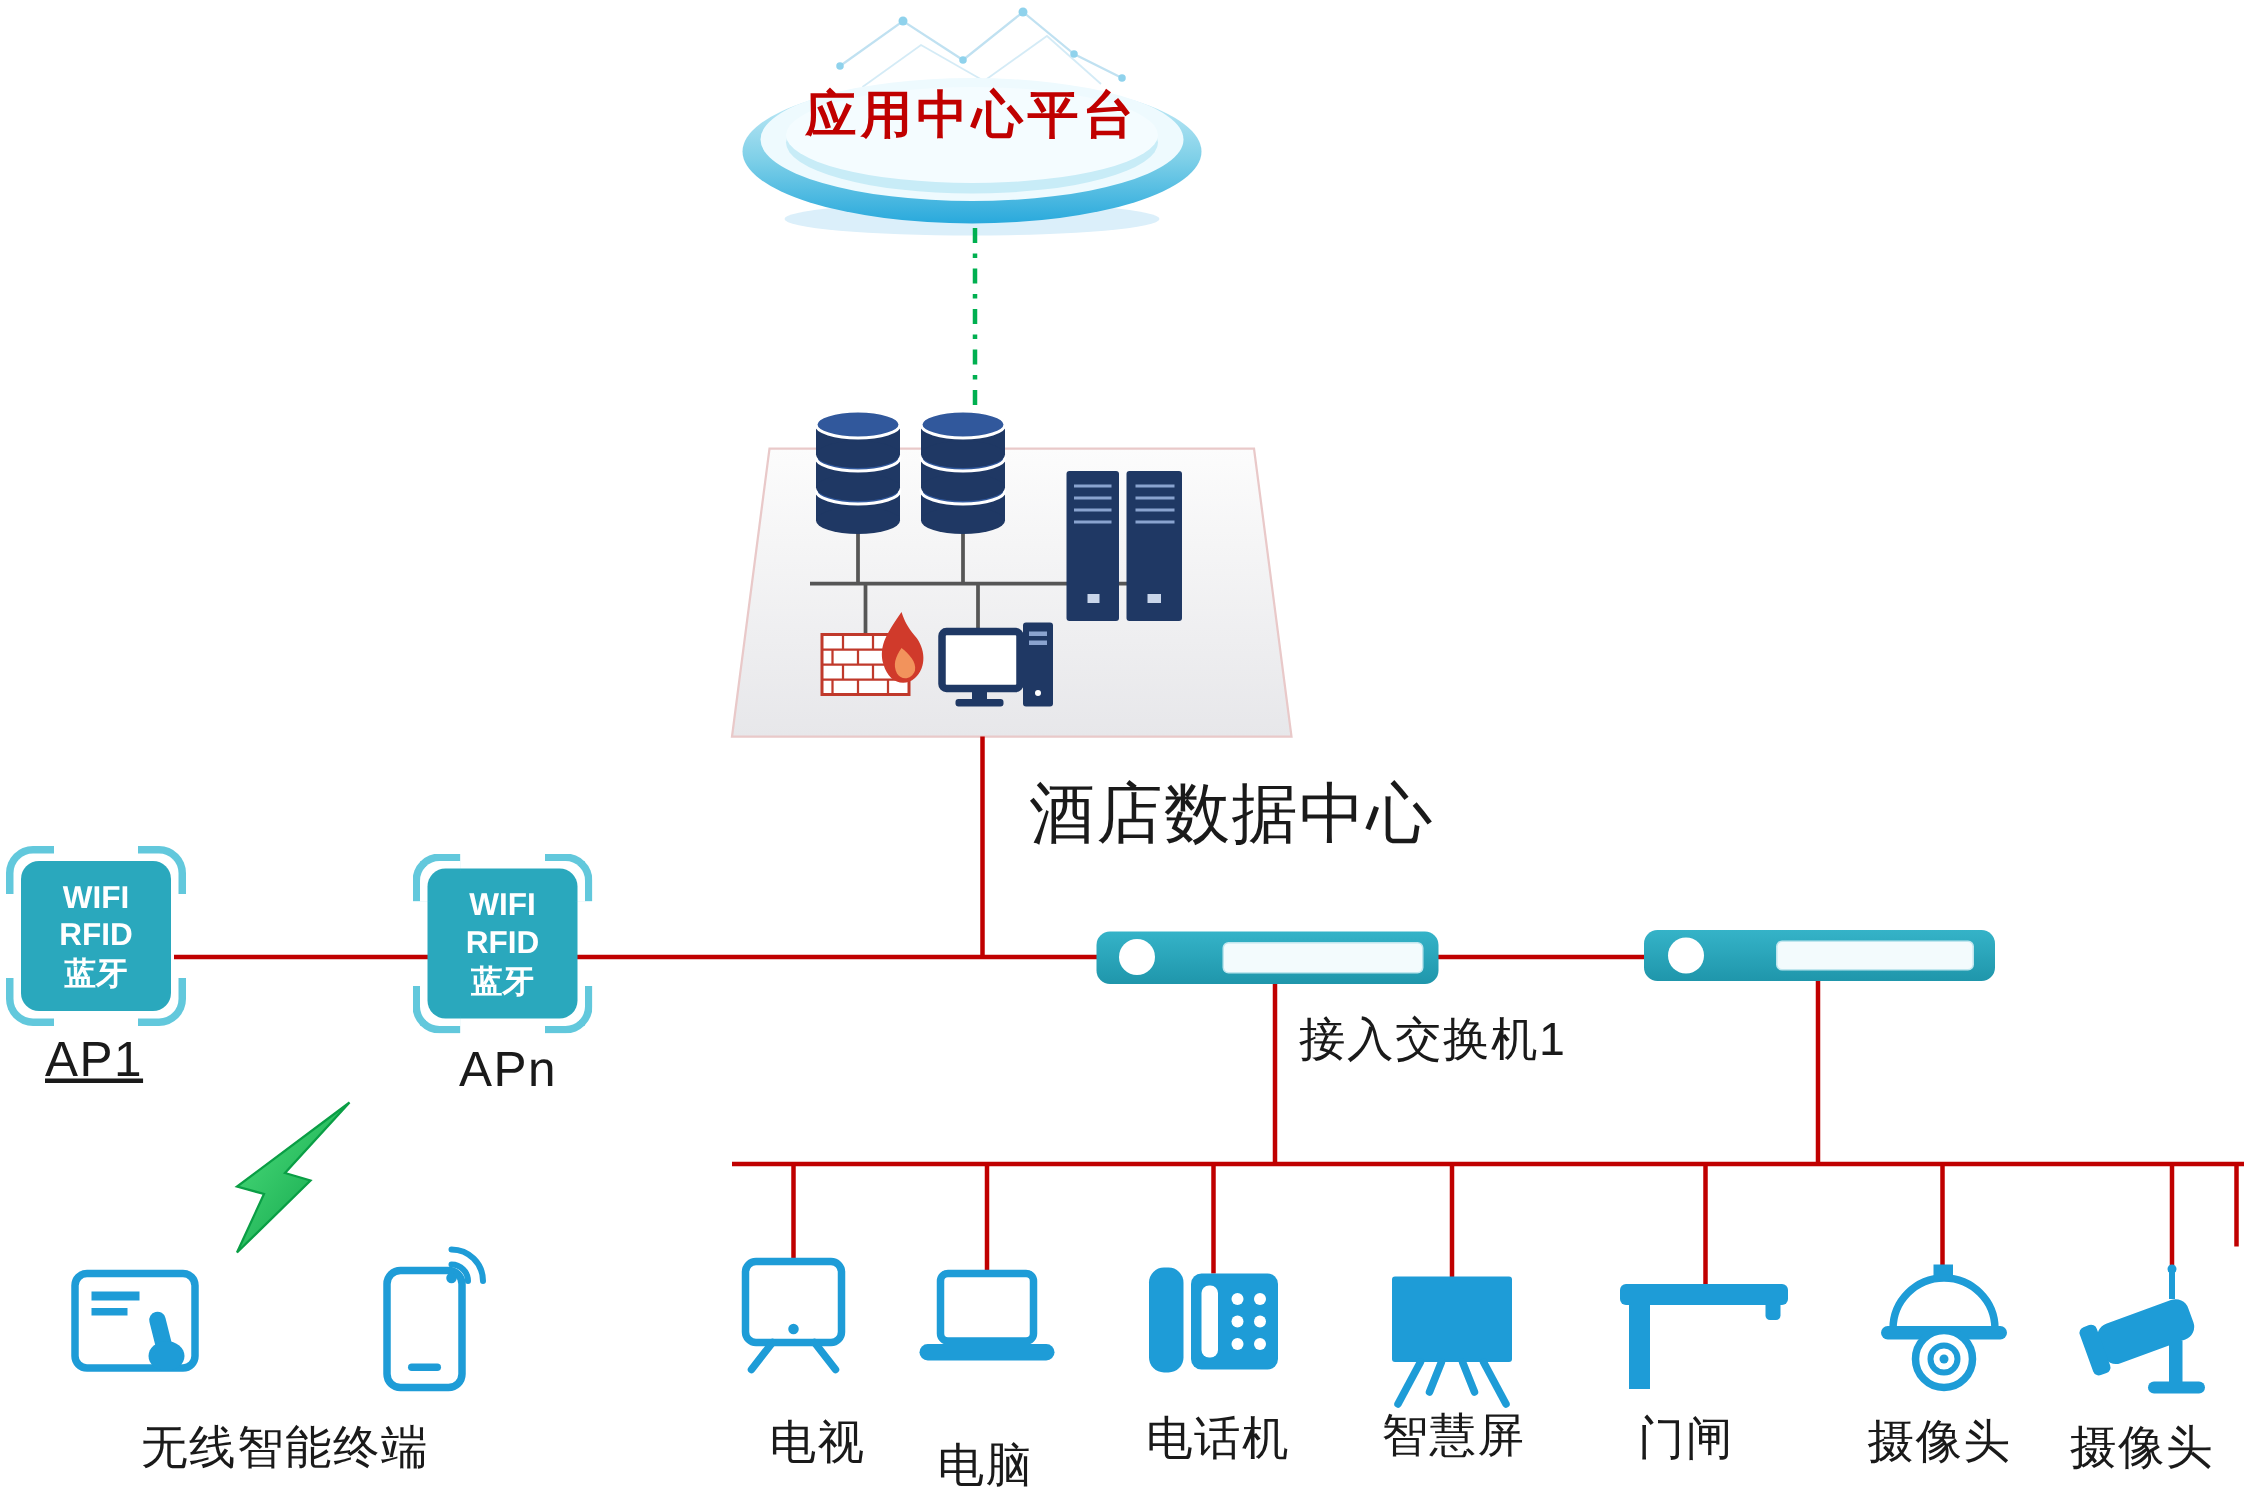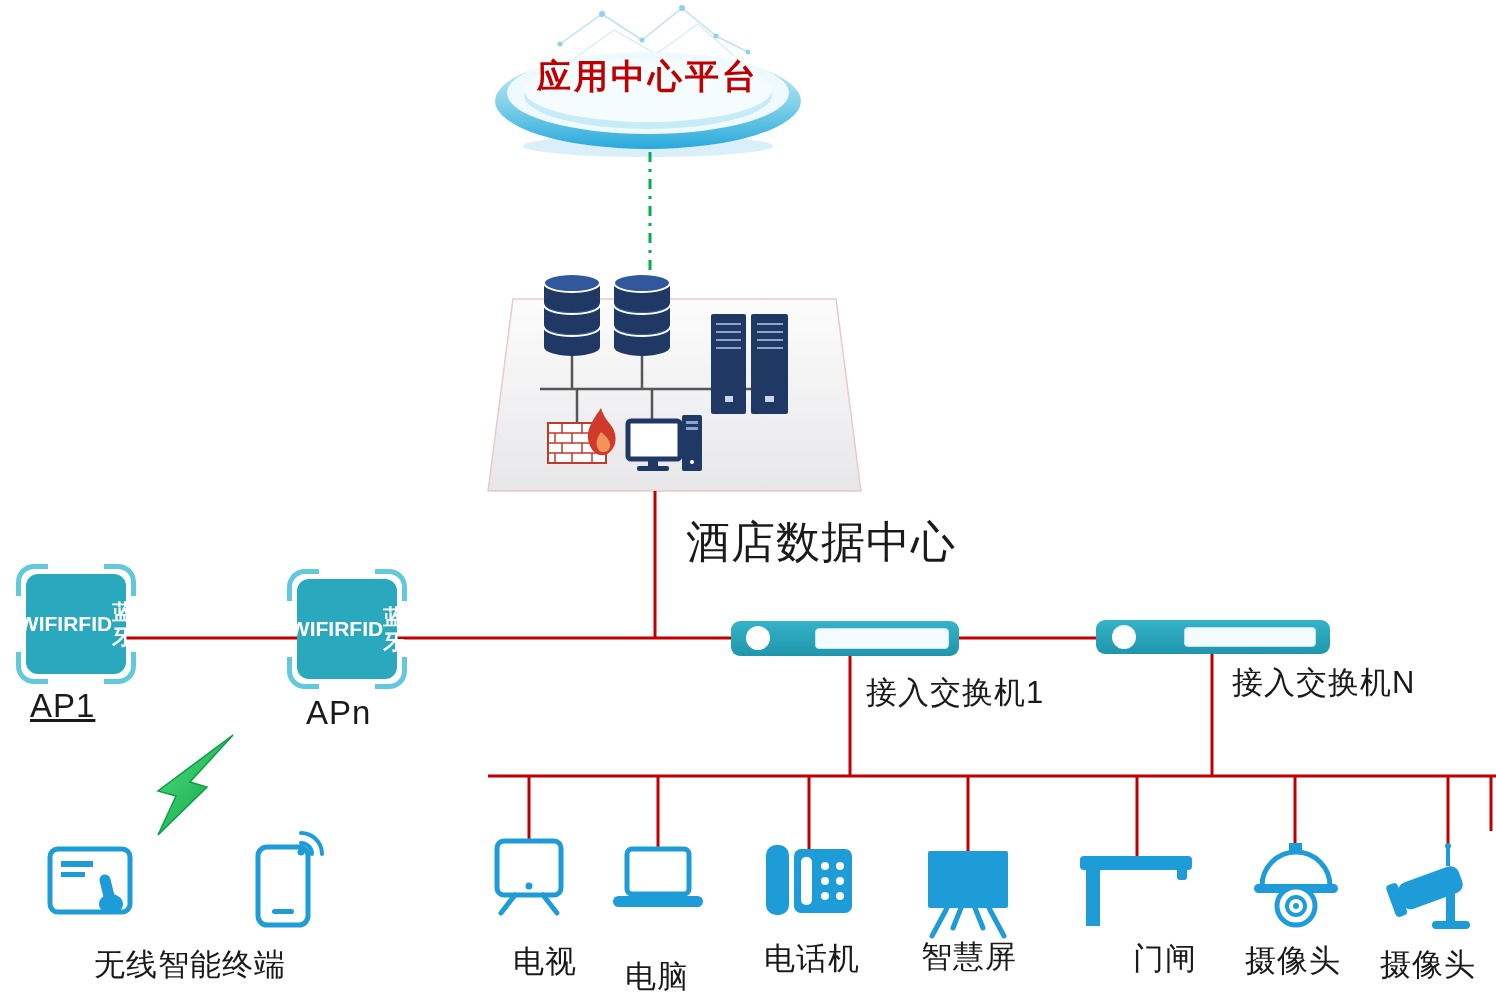--- a/index.html
+++ b/index.html
@@ -8,22 +8,22 @@
   .stage { position:relative; width:1496px; height:999px; background:#ffffff; overflow:hidden;padding-left:41px; }
   .layer { position:absolute; left:0; top:0; }
 
   .lbl { position:absolute; color:#1a1a1a; font-size:31px; white-space:nowrap; letter-spacing:1px; }
   .lbl.center { transform:translateX(-50%); }
 
   .cloud-label { position:absolute; color:#c00000; font-weight:bold; font-size:34px;
                  text-align:center; letter-spacing:3px; white-space:nowrap; }
 
   .ap-box { position:absolute; width:100px; height:100px; background:#2aa8bd; border-radius:12px;
-            color:#ffffff; display:flex; flex-direction:row; align-items:center; justify-content:center;
-            font-weight:bold; font-size:21px; line-height:1.2;margin-left:12px; }
+            color:#ffffff; display:flex; flex-direction:column; align-items:center; justify-content:center;
+            font-weight:bold; font-size:21px; line-height:1.2; }
   .corner { position:absolute; width:32px; height:32px; border-color:#62c8dc; border-style:solid; border-width:0; }
   .corner.tl { left:-10px; top:-10px;    border-left-width:5px;  border-top-width:5px;    border-top-left-radius:18px; }
   .corner.tr { right:-10px; top:-10px;   border-right-width:5px; border-top-width:5px;    border-top-right-radius:18px; }
   .corner.bl { left:-10px; bottom:-10px; border-left-width:5px;  border-bottom-width:5px; border-bottom-left-radius:18px; }
   .corner.br { right:-10px; bottom:-10px;border-right-width:5px; border-bottom-width:5px; border-bottom-right-radius:18px; }
 
   .switch-bar { position:absolute; background:linear-gradient(#35b3c8,#1f96ab); border-radius:9px; }
   .switch-port { position:absolute; width:24px; height:24px; background:#ffffff; border-radius:50%; }
   .switch-panel { position:absolute; background:#f3fbfd; border:1px solid #bfe6ee; border-radius:4px; }
 </style>
@@ -288,25 +288,24 @@
   <div class="switch-bar" style="left:731px;top:621px;width:228px;height:35px;">
     <span class="switch-port" style="left:15px;top:5px;"></span>
     <span class="switch-panel" style="left:84px;top:7px;width:134px;height:21px;"></span>
   </div>
   <div class="switch-bar" style="left:1096px;top:620px;width:234px;height:34px;">
     <span class="switch-port" style="left:16px;top:5px;"></span>
     <span class="switch-panel" style="left:88px;top:7px;width:132px;height:20px;"></span>
   </div>
 
   <div class="lbl" style="left:866px;top:672px;">接入交换机1</div>
-  <div class="lbl" style="left:1232px;top:662px;">接入交换机N</div>
 
   <div class="lbl center" style="left:190px;top:944px;">无线智能终端</div>
 
   <div class="lbl center" style="left:529px;top:941px;margin-left:16px;">电视</div>
   <div class="lbl center" style="left:657px;top:944px;margin-top:12px;">电脑</div>
   <div class="lbl center" style="left:812px;top:938px;">电话机</div>
   <div class="lbl center" style="left:969px;top:936px;">智慧屏</div>
-  <div class="lbl center" style="left:1124px;top:938px;margin-left:41px;">门闸</div>
+  <div class="lbl center" style="left:1124px;top:938px;">门闸</div>
   <div class="lbl center" style="left:1293px;top:940px;">摄像头</div>
   <div class="lbl center" style="left:1428px;top:944px;">摄像头</div>
 
 </div>
 
 </body></html>

